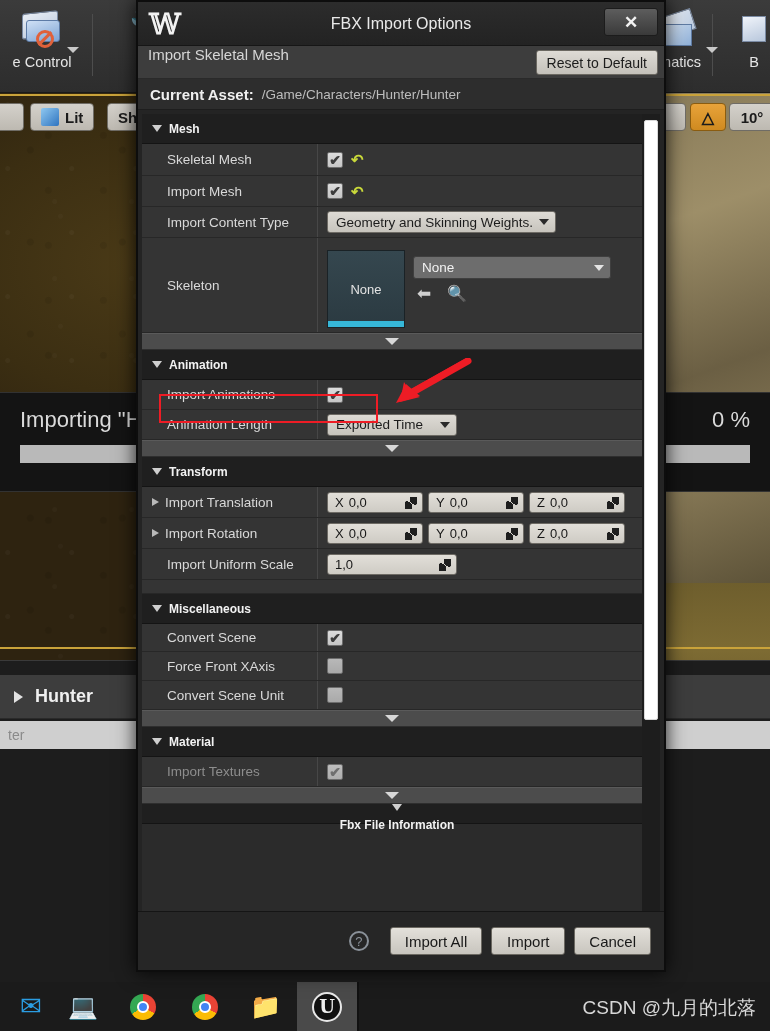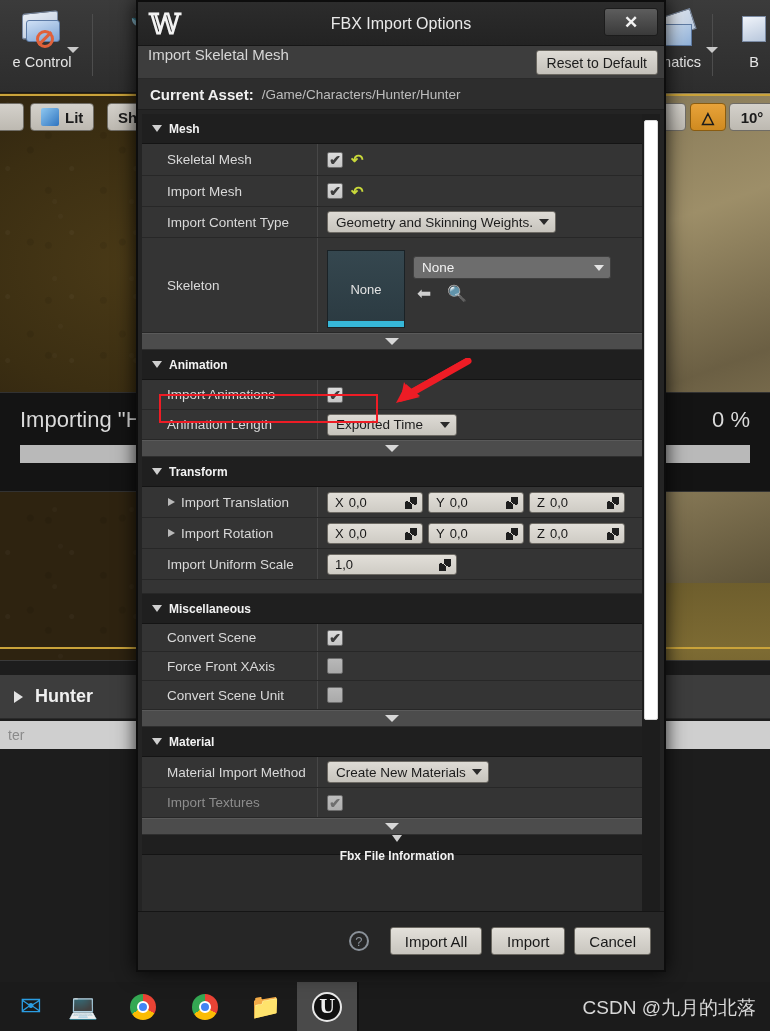--- a/index.html
+++ b/index.html
@@ -175,21 +175,21 @@
 
   .prow{
     position:relative; display:flex; align-items:center; min-height:28px;
     border-bottom:1px solid #272727; background:#343434;
   }
   .pname{
     width:176px; min-width:176px; padding-left:25px; color:#d9d9d9; font-size:13.5px;
     border-right:1px solid #474747; align-self:stretch; display:flex; align-items:center;
   }
   .pname.dim{ color:#8d8d8d; }
-  .pname.exp{ padding-left:26px; }
+  .pname.exp{ padding-left:10px; }
   .pval{ flex:1; display:flex; align-items:center; gap:8px; padding-left:9px; }
 
   .tri-right{width:0;height:0;border-top:4.5px solid transparent;border-bottom:4.5px solid transparent;border-left:7px solid #b9b9b9;margin-right:6px;}
 
   .chk{
     width:16px;height:16px; background:linear-gradient(#dcdcdc,#c6c6c6);
     border:1px solid #6d6d6d; border-radius:2px;
     display:flex;align-items:center;justify-content:center; color:#3c3c3c; font-size:14px; font-weight:bold;
   }
   .chk.off{ background:linear-gradient(#b8b8b8,#a9a9a9); color:transparent; }
@@ -569,29 +569,20 @@
             </div>
         </div>
         <div class="collapse-bar">
           <span class="collapse-tri"></span>
         </div>
 
         <div class="cat-head">
           <span class="cat-arrow"></span>
           <span class="cat-title">Material</span>
         </div>
-        <div class="prow" style="height:31px;">
-          <div class="pname">Material Import Method</div>
-          <div class="pval">
-            <span class="dd">
-              <span>Create New Materials</span>
-              <span class="dd-caret"></span>
-            </span>
-          </div>
-        </div>
         <div class="prow" style="height:30px;">
           <div class="pname dim">Import Textures</div>
           <div class="pval">
               <span class="chk dim">✔</span>
             </div>
         </div>
         <div class="collapse-bar">
           <span class="collapse-tri"></span>
         </div>
 

